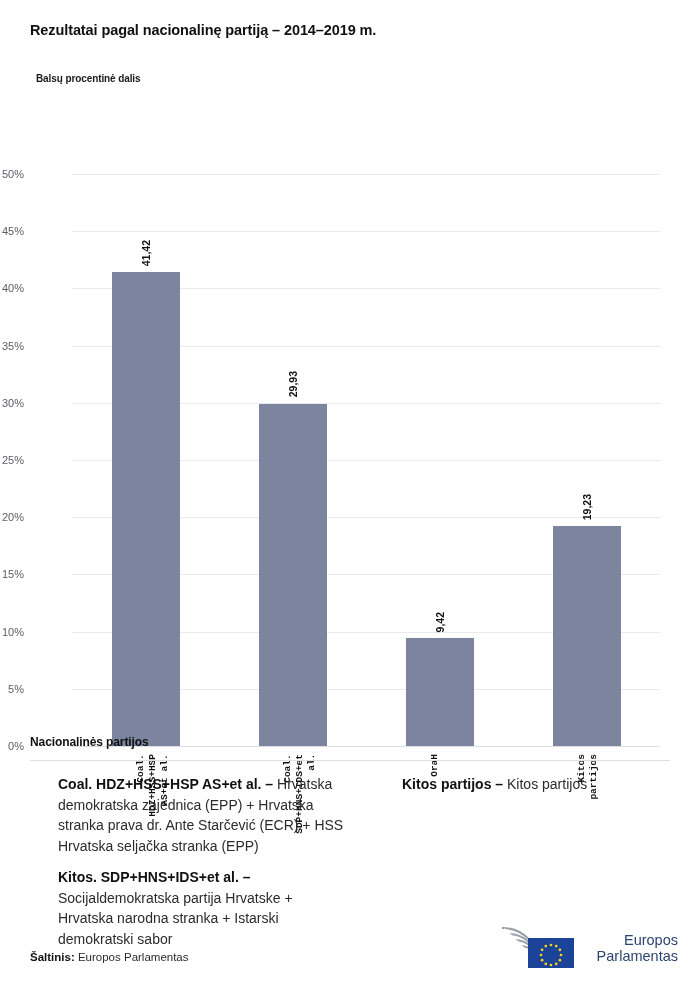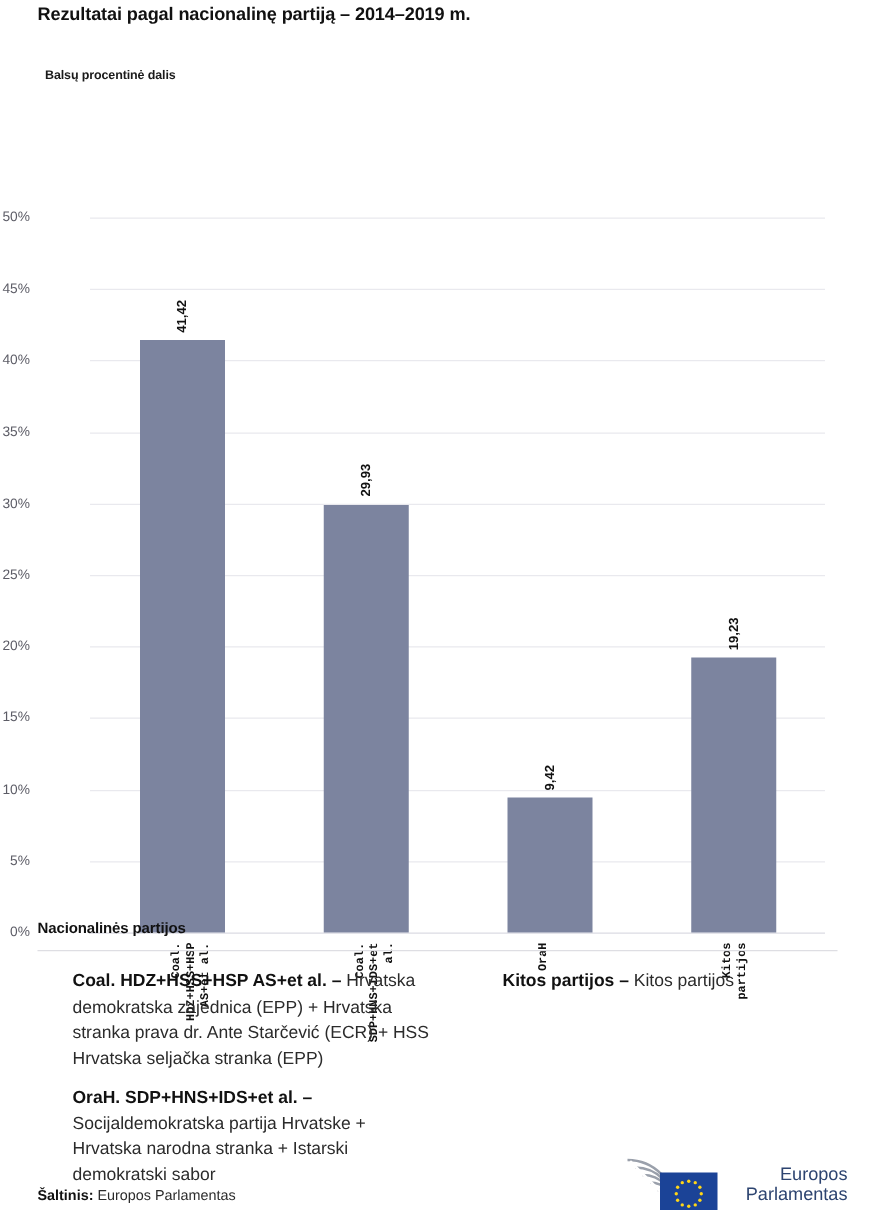--- a/index.html
+++ b/index.html
@@ -8,21 +8,21 @@
     width: 700px;
     height: 983px;
     background: #ffffff;
     font-family: "Liberation Sans", sans-serif;
     color: #1a1a1a;
     position: relative;
     overflow: hidden;
   }
 
   
-  #header { padding: 4px 30px 0 30px; }
+  #header { padding: 22px 30px 0 30px; }
   #chart-title {
     font-size: 14.5px;
     font-weight: bold;
     letter-spacing: -0.1px;
     color: #111111;
     margin: 0 0 13px 0;
     line-height: 1.2;
   }
   #chart-subtitle {
     font-size: 14px;
@@ -209,21 +209,21 @@
 
 <div id="legend">
   <div id="legend-title">Nacionalinės partijos</div>
   <div id="legend-rule"></div>
   <div id="legend-cols">
     <div id="legend-left">
       <div class="legend-entry">
         <span class="legend-abbr">Coal. HDZ+HSS+HSP AS+et al. –</span><span> Hrvatska demokratska zajednica (EPP) + Hrvatska stranka prava dr. Ante Starčević (ECR) + HSS Hrvatska seljačka stranka (EPP)</span>
       </div>
       <div class="legend-entry">
-        <span class="legend-abbr">OraH. SDP+HNS+IDS+et al. –</span><span> Socijaldemokratska partija Hrvatske + Hrvatska narodna stranka + Istarski demokratski sabor</span>
+        <span class="legend-abbr">Kitos. SDP+HNS+IDS+et al. –</span><span> Socijaldemokratska partija Hrvatske + Hrvatska narodna stranka + Istarski demokratski sabor</span>
       </div>
     </div>
     <div id="legend-right">
       <div class="legend-entry">
         <span class="legend-abbr">Kitos partijos –</span><span> Kitos partijos</span>
       </div>
     </div>
   </div>
 </div>
 

